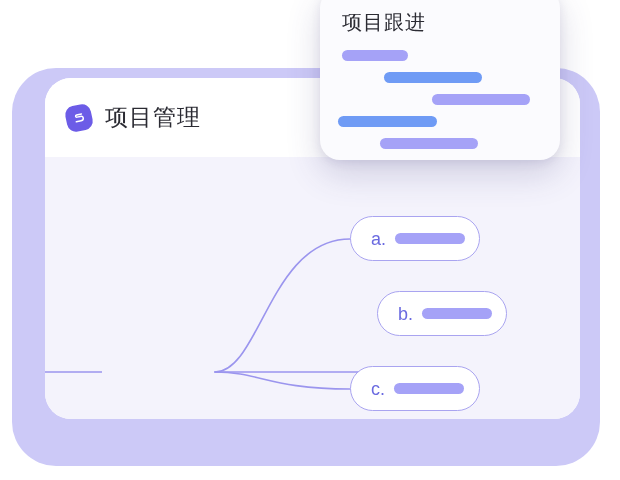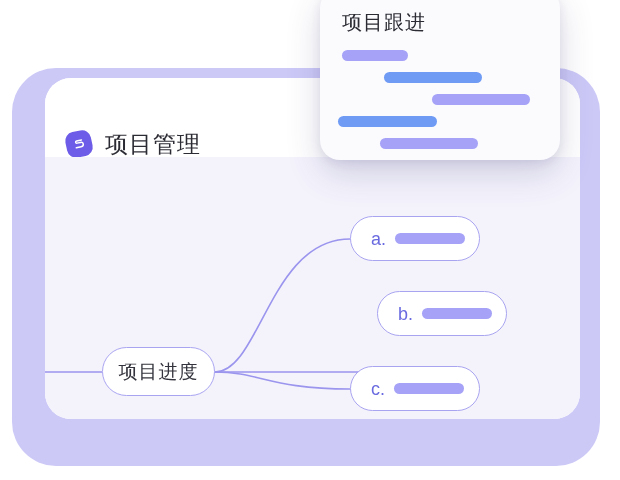--- a/index.html
+++ b/index.html
@@ -47,21 +47,21 @@
   }
 
   .panel-header {
     position: absolute;
     left: 0;
     top: 0;
     width: 100%;
     height: 79px;
     background: #ffffff;
     display: flex;
-    align-items: flex-end;
+    align-items: center;
   }
 
   .panel-body {
     position: absolute;
     left: 0;
     top: 79px;
     width: 100%;
     height: 262px;
     background: #f4f3fc;
   }
@@ -221,23 +221,20 @@
 
           <path d="M0 215 H57" fill="none" stroke="#9b95ee" stroke-width="1.6"></path>
 
           <path d="M170 215 C 215 215, 225 82, 305 82" fill="none" stroke="#9b95ee" stroke-width="1.6" stroke-linecap="round"></path>
 
           <path d="M170 215 H332" fill="none" stroke="#9b95ee" stroke-width="1.6" stroke-linecap="round"></path>
 
           <path d="M170 215 C 215 215, 225 232, 305 232" fill="none" stroke="#9b95ee" stroke-width="1.6" stroke-linecap="round"></path>
         </svg>
 
-        <div class="node node-root">
-          <span class="node-root-label">项目进度</span>
-        </div>
 
         <div class="node node-leaf leaf-a">
           <span class="node-leaf-label">a.</span>
           <span class="node-leaf-bar" style="width: 70px;"></span>
         </div>
 
         <div class="node node-leaf leaf-b">
           <span class="node-leaf-label">b.</span>
           <span class="node-leaf-bar" style="width: 70px;"></span>
         </div>

